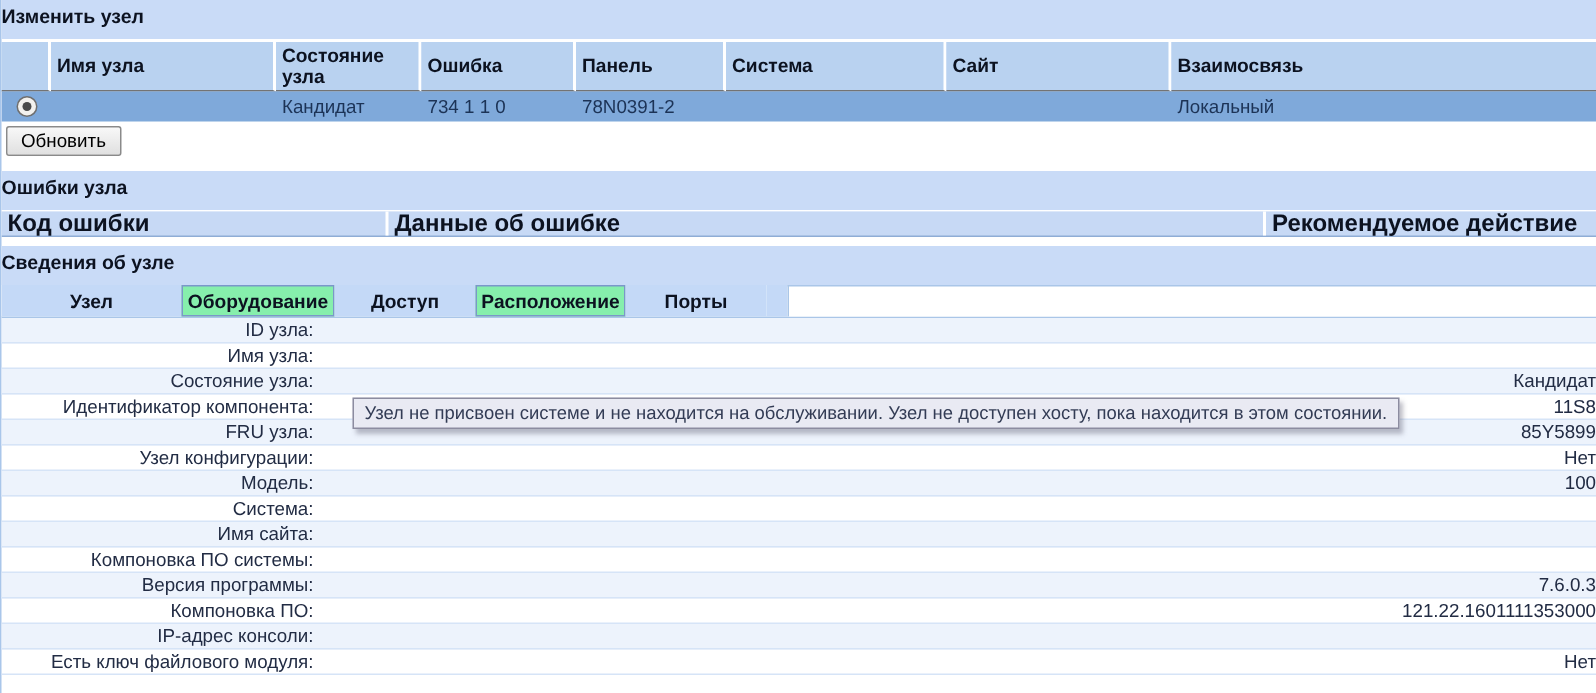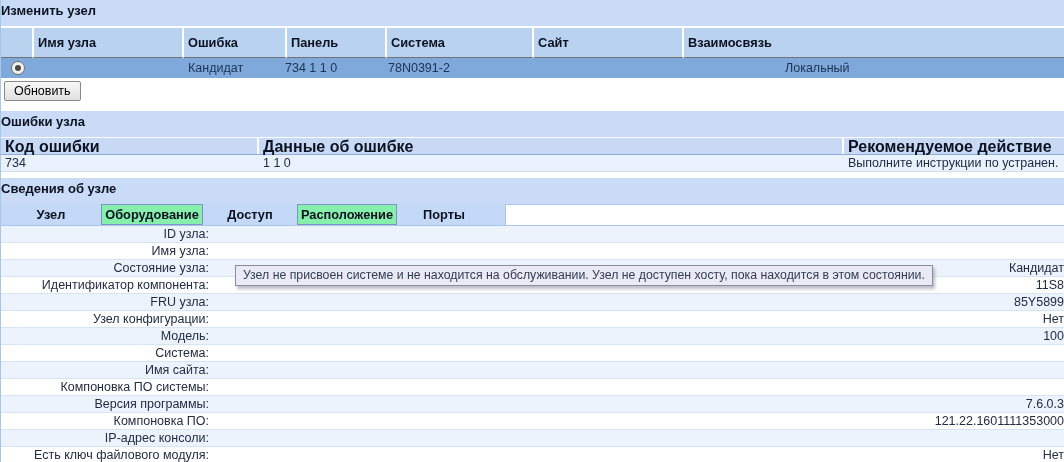--- a/index.html
+++ b/index.html
@@ -45,21 +45,21 @@
   .edata{background:#e9f1fc;height:17px;line-height:17px;border-bottom:1px solid #cfe0f5;}
   .edata .ecell{font-size:12.5px;color:#222c44;padding:0 4px;box-sizing:border-box;
         white-space:nowrap;overflow:hidden;}
   .e0{width:258px;}.e1{width:585px;}.e2{width:221px;}
 
   
   .tabbar{display:flex;height:21px;background:#fff;}
   .tab{box-sizing:border-box;text-align:center;font-size:12.8px;font-weight:bold;color:#0c1220;
         line-height:21px;background:#c4d9f7;cursor:pointer;white-space:nowrap;overflow:hidden;}
   .tab.boxed{background:#86efac;border:1px solid #7b97c9;line-height:19px;}
-  .t0{width:100px;}.t1{width:102px;}.t2{width:94px;}.t3{width:100px;}.t4{width:94px;}
+  .t0{width:120px;}.t1{width:102px;}.t2{width:94px;}.t3{width:100px;}.t4{width:94px;}
   .tab-gap{width:14px;background:#c4d9f7;}
   .tab-filler{flex:1;background:#fff;border-top:1px solid #aac6e8;border-left:1px solid #aac6e8;}
 
   
   .details{border-top:1px solid #aac6e8;text-align:right;}
   .drow{display:flex;height:16px;line-height:16px;border-bottom:1px solid #d6e4f7;
         font-size:12.5px;}
   .drow:nth-child(odd){background:#edf3fc;}
   .dlabel{width:208px;padding-left:4px;box-sizing:border-box;white-space:nowrap;overflow:hidden;}
   .dvalue{flex:1;white-space:nowrap;overflow:hidden;}
@@ -73,20 +73,21 @@
 
 <div class="page">
 
   <div class="section">
     <div class="band gap-b">Изменить узел</div>
 
     <div class="ntable">
       <div class="nrow nhead">
         <div class="ncell c0"></div>
         <div class="ncell c1">Имя узла</div>
+        <div class="ncell c2">Состояние узла</div>
         <div class="ncell c3">Ошибка</div>
         <div class="ncell c4">Панель</div>
         <div class="ncell c5">Система</div>
         <div class="ncell c6">Сайт</div>
         <div class="ncell c7">Взаимосвязь</div>
       </div>
 
       <div class="nrow ndata">
         <div class="ncell c0">
           <span class="radio"></span>
@@ -106,25 +107,20 @@
 
   <div class="section">
     <div class="band line-b">Ошибки узла</div>
 
     <div class="erow ehead">
       <div class="ecell e0">Код ошибки</div>
       <div class="ecell e1">Данные об ошибке</div>
       <div class="ecell e2">Рекомендуемое действие</div>
     </div>
 
-    <div class="erow edata">
-      <div class="ecell e0">734</div>
-      <div class="ecell e1">1 1 0</div>
-      <div class="ecell e2">Выполните инструкции по устранен.</div>
-    </div>
   </div>
 
   <div class="section">
     <div class="band">Сведения об узле</div>
 
     <div class="tabbar">
       <div class="tab t0">Узел</div>
       <div class="tab boxed t1">Оборудование</div>
       <div class="tab t2">Доступ</div>
       <div class="tab boxed t3">Расположение</div>

